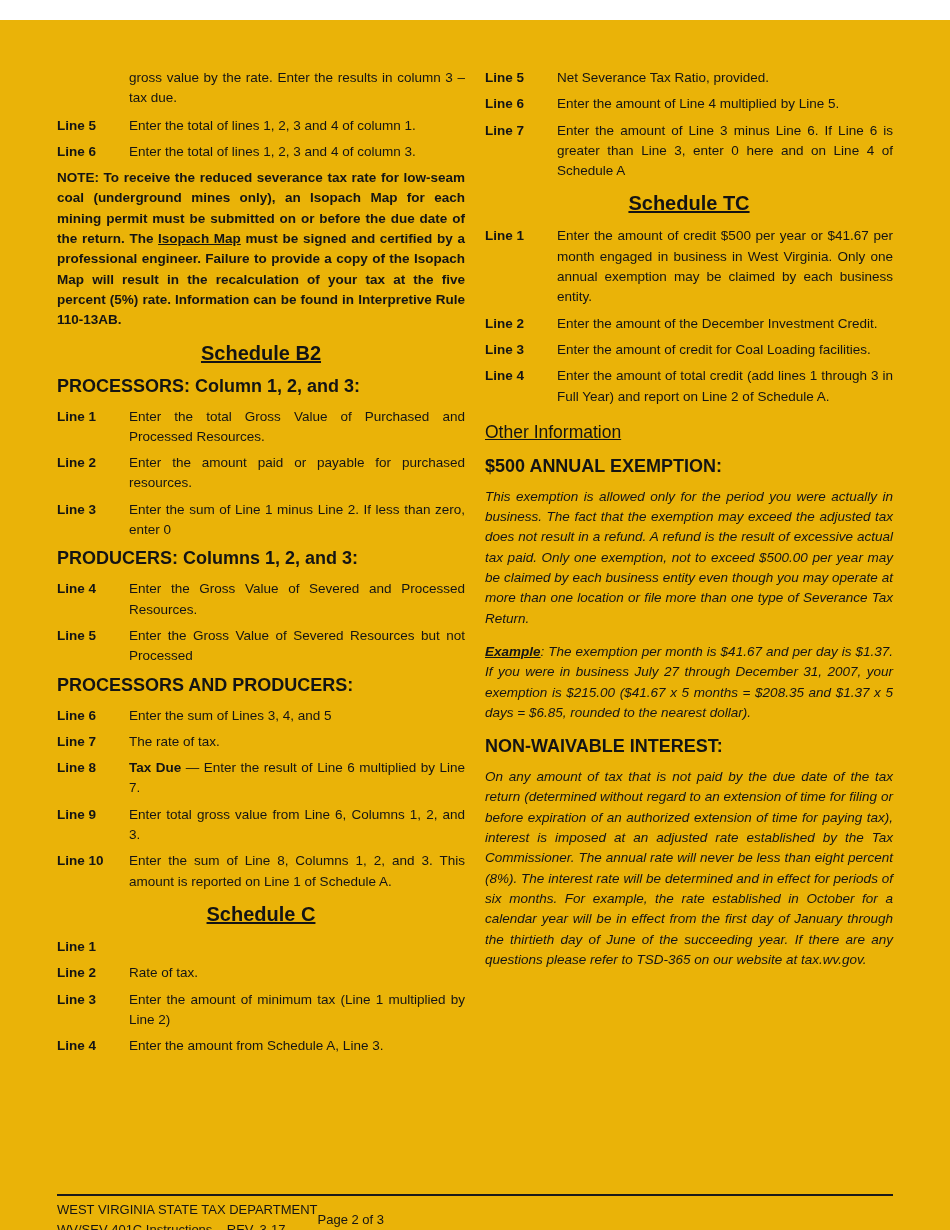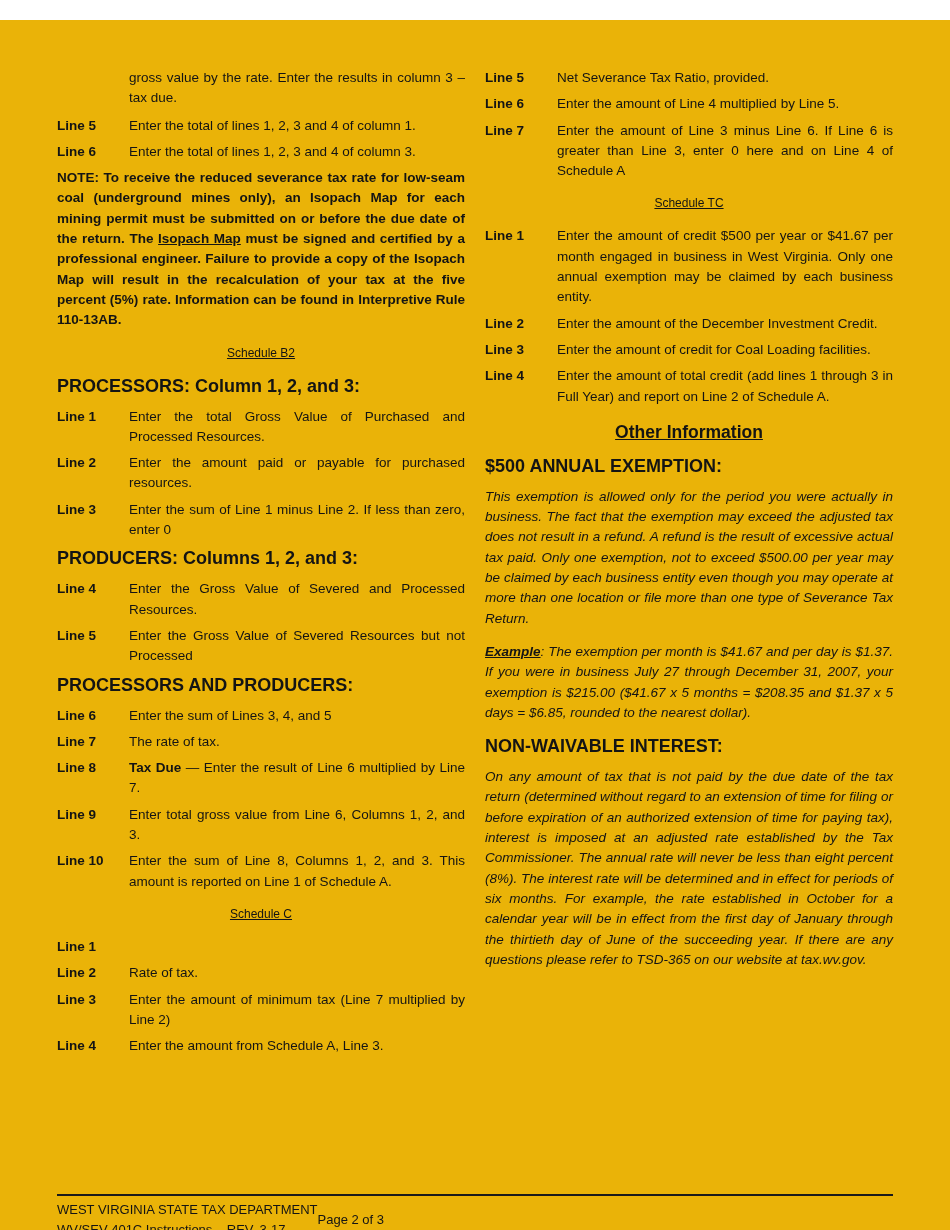--- a/index.html
+++ b/index.html
@@ -25,27 +25,27 @@
 
   .line-item { display: flex; margin-bottom: 6px; }
   .line-label { flex: 0 0 72px; width: 72px; font-weight: bold; }
   .line-text { flex: 1; text-align: justify; }
   .line-text b { font-weight: bold; }
 
   .note-par { font-weight: bold; text-align: justify; margin: 1px 0 7px 0; }
   .note-em { text-decoration: underline; }
 
   h3.schedule-head {
-    text-align: center; font-size: 12px; font-weight: normal;
+    text-align: center; font-size: 20px; font-weight: bold;
     text-decoration: underline; margin: 12px 0 13px 0; line-height: 20px;
   }
   h4.subhead { font-weight: bold; font-size: 18px; margin: 8px 0 11px 0; line-height: 20px; }
 
   h2.other-head {
-    text-align: center; font-size: 17.5px; font-weight: bold;
+    text-align: left; font-size: 17.5px; font-weight: normal;
     text-decoration: underline; margin: 13px 0 12px 0; line-height: 24px;
   }
   p.body-par { text-align: justify; margin-bottom: 13px; font-style: italic; }
   .example-label { font-weight: bold; text-decoration: underline; }
 
   .footer {
     position: absolute; left: 57px; right: 57px; top: 1174px;
     border-top: 2px solid #1a1a1a;
     padding-top: 4px;
     display: flex; align-items: center;
@@ -128,21 +128,21 @@
 
       <div class="line-item">
         <span class="line-label">Line 1</span>
       </div>
       <div class="line-item">
         <span class="line-label">Line 2</span>
         <span class="line-text">Rate of tax.</span>
       </div>
       <div class="line-item">
         <span class="line-label">Line 3</span>
-        <span class="line-text">Enter the amount of minimum tax (Line 7 multiplied by Line 2)</span>
+        <span class="line-text">Enter the amount of minimum tax (Line 1 multiplied by Line 2)</span>
       </div>
       <div class="line-item">
         <span class="line-label">Line 4</span>
         <span class="line-text">Enter the amount from Schedule A, Line 3.</span>
       </div>
 
     </div>
 
     <div class="col">
 

